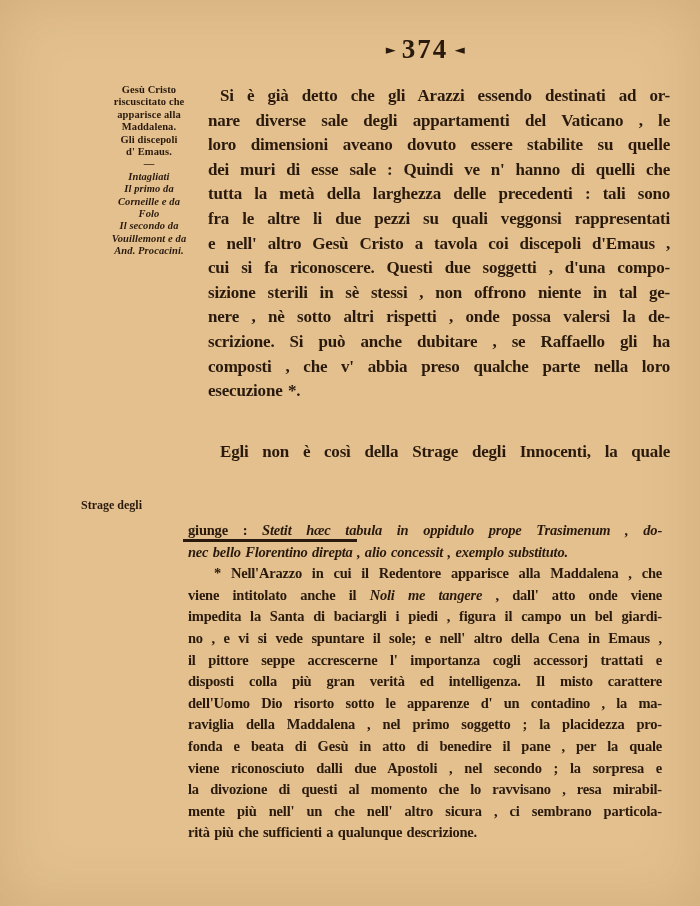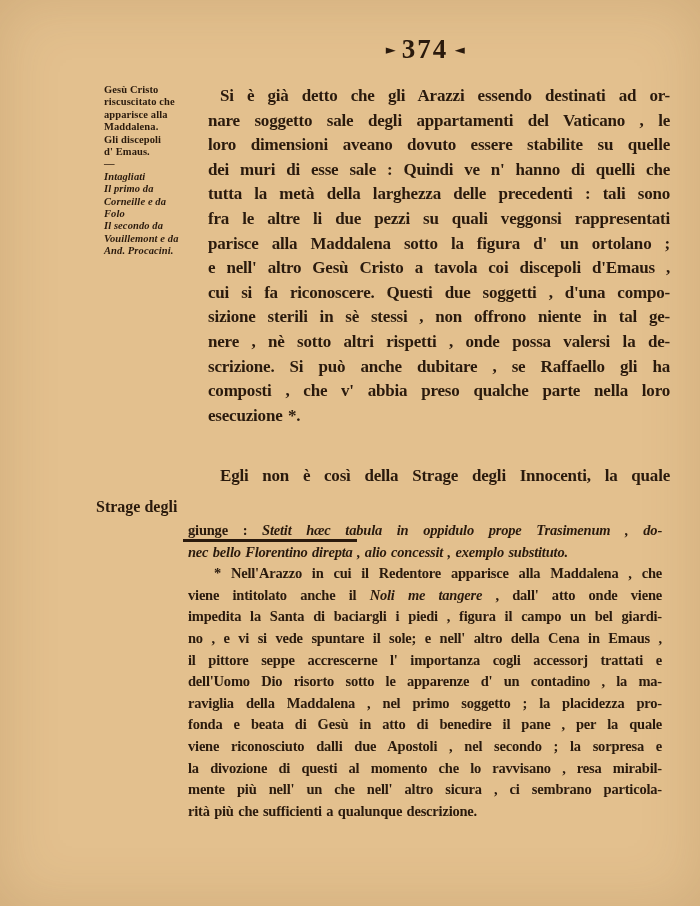--- a/index.html
+++ b/index.html
@@ -27,34 +27,35 @@
     font-family: "DejaVu Sans", sans-serif;
     font-size: 13px;
     vertical-align: 4px;
     letter-spacing: 0;
     padding: 0 6px;
   }
   .flip { display: inline-block; transform: scaleX(-1); }
   
   .margin-col {
     position: absolute;
-    left: 104px; top: 84px;
+    left: 92px; top: 84px;
     width: 114px;
+    text-align: center;
     font-size: 10.5px;
     font-weight: bold;
     line-height: 12.4px;
     letter-spacing: 0.1px;
   }
   .margin-col .mline { white-space: nowrap; }
   .margin-col .ital { font-style: italic; }
   .margin-note-2 {
     position: absolute;
-    left: 96px; top: 498px;
+    left: 81px; top: 498px;
     width: 114px;
-    font-size: 16px;
+    font-size: 12px;
     font-weight: bold;
     white-space: nowrap;
     text-align: left;
   }
   
   .body-col {
     position: absolute;
     left: 208px; top: 84px;
     width: 462px;
     font-size: 17px;
@@ -118,46 +119,46 @@
     <div class="mline ital">Folo</div>
     <div class="mline ital">Il secondo da</div>
     <div class="mline ital">Vouillemont e da</div>
     <div class="mline ital">And. Procacini.</div>
   </div>
 
   <div class="margin-note-2">Strage degli</div>
 
   <div class="body-col">
     <div class="jline indent">Si è già detto che gli Arazzi essendo destinati ad or-</div>
-    <div class="jline">nare soggetto sale degli appartamenti del Vaticano , le</div>
+    <div class="jline">nare diverse sale degli appartamenti del Vaticano , le</div>
     <div class="jline">loro dimensioni aveano dovuto essere stabilite su quelle</div>
     <div class="jline">dei muri di esse sale : Quindi ve n' hanno di quelli che</div>
     <div class="jline">tutta la metà della larghezza delle precedenti : tali sono</div>
     <div class="jline">fra le altre li due pezzi su quali veggonsi rappresentati</div>
-    <div class="jline">parisce alla Maddalena sotto la figura d' un ortolano ;</div>
     <div class="jline">e nell' altro Gesù Cristo a tavola coi discepoli d'Emaus ,</div>
     <div class="jline">cui si fa riconoscere. Questi due soggetti , d'una compo-</div>
     <div class="jline">sizione sterili in sè stessi , non offrono niente in tal ge-</div>
     <div class="jline">nere , nè sotto altri rispetti , onde possa valersi la de-</div>
     <div class="jline">scrizione. Si può anche dubitare , se Raffaello gli ha</div>
     <div class="jline">composti , che v' abbia preso qualche parte nella loro</div>
     <div class="pline">esecuzione *.</div>
     <div class="jline para2 indent">Egli non è così della Strage degli Innocenti, la quale</div>
   </div>
 
   <div class="rule"></div>
 
   <div class="foot-col">
     <div class="jline"><span>giunge : </span><span class="em">Stetit hæc tabula in oppidulo prope Trasimenum , do-</span></div>
     <div class="pline"><span class="em">nec bello Florentino direpta , alio concessit , exemplo substituto.</span></div>
     <div class="jline findent"><span>* Nell'Arazzo in cui il Redentore apparisce alla Maddalena , che</span></div>
     <div class="jline"><span>viene intitolato anche il </span><span class="em">Noli me tangere</span><span> , dall' atto onde viene</span></div>
     <div class="jline"><span>impedita la Santa di baciargli i piedi , figura il campo un bel giardi-</span></div>
     <div class="jline"><span>no , e vi si vede spuntare il sole; e nell' altro della Cena in Emaus ,</span></div>
     <div class="jline"><span>il pittore seppe accrescerne l' importanza cogli accessorj trattati e</span></div>
+    <div class="jline"><span>disposti colla più gran verità ed intelligenza. Il misto carattere</span></div>
     <div class="jline"><span>dell'Uomo Dio risorto sotto le apparenze d' un contadino , la ma-</span></div>
     <div class="jline"><span>raviglia della Maddalena , nel primo soggetto ; la placidezza pro-</span></div>
     <div class="jline"><span>fonda e beata di Gesù in atto di benedire il pane , per la quale</span></div>
     <div class="jline"><span>viene riconosciuto dalli due Apostoli , nel secondo ; la sorpresa e</span></div>
     <div class="jline"><span>la divozione di questi al momento che lo ravvisano , resa mirabil-</span></div>
     <div class="jline"><span>mente più nell' un che nell' altro sicura , ci sembrano particola-</span></div>
     <div class="pline"><span>rità più che sufficienti a qualunque descrizione.</span></div>
   </div>
 
 </div>

